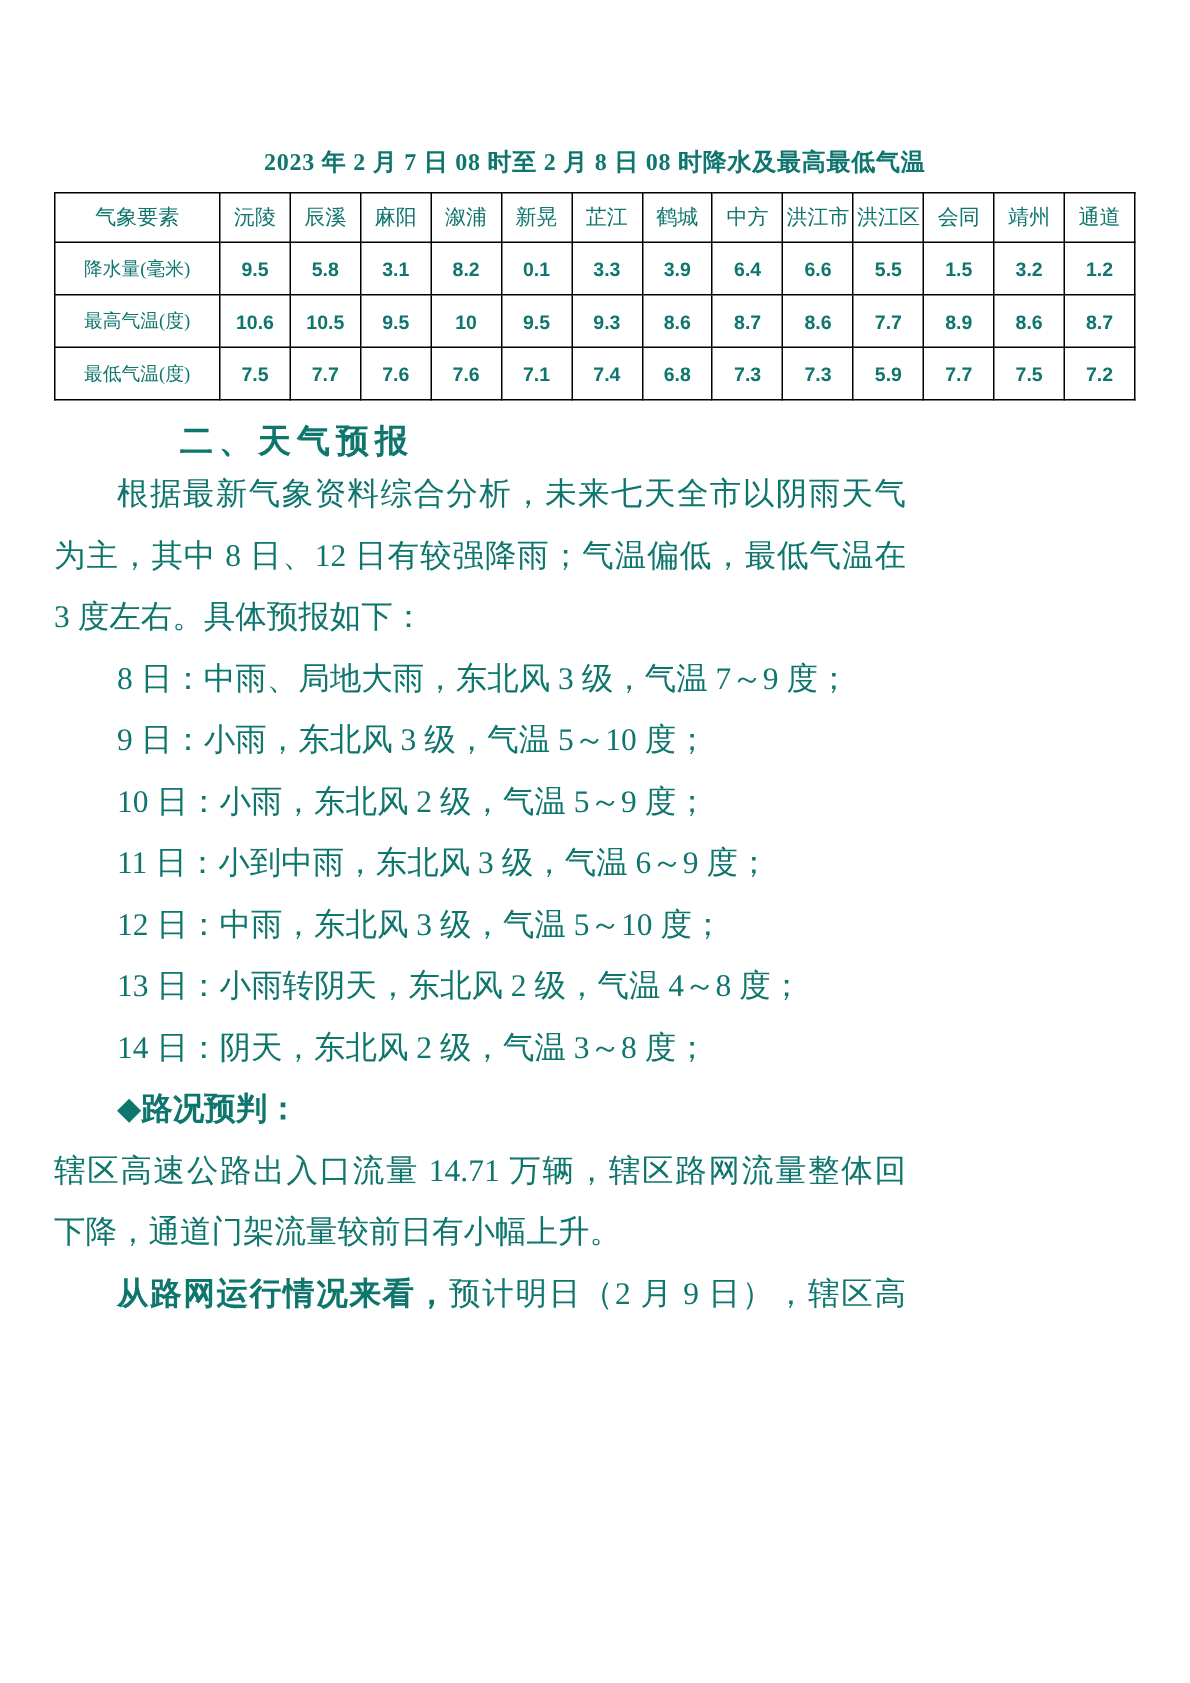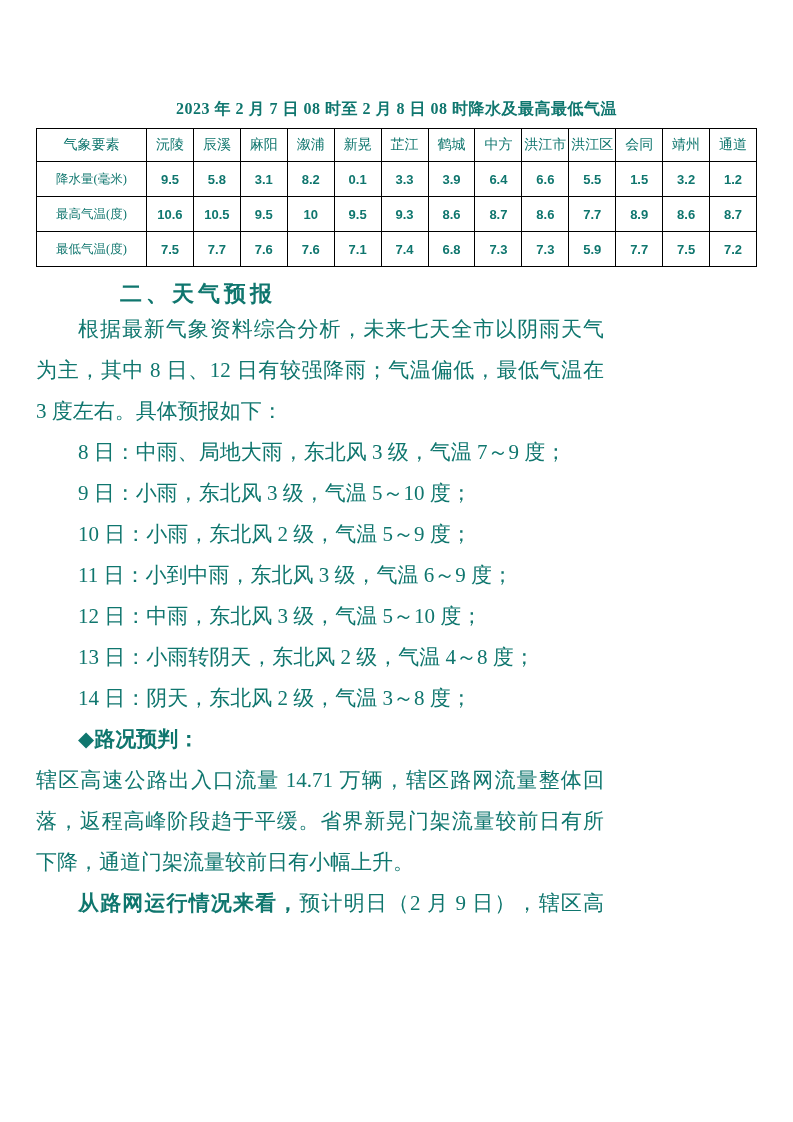--- a/index.html
+++ b/index.html
@@ -183,21 +183,20 @@
       <div class="line indent">11 日：小到中雨，东北风 3 级，气温 6～9 度；</div>
       <div class="line indent">12 日：中雨，东北风 3 级，气温 5～10 度；</div>
       <div class="line indent">13 日：小雨转阴天，东北风 2 级，气温 4～8 度；</div>
       <div class="line indent">14 日：阴天，东北风 2 级，气温 3～8 度；</div>
     </div>
 
     <div class="line indent bold">◆路况预判：</div>
 
     <div>
       <div class="line fill">辖区高速公路出入口流量 14.71 万辆，辖区路网流量整体回</div>
-      <div class="line fill">落，返程高峰阶段趋于平缓。省界新晃门架流量较前日有所</div>
       <div class="line">下降，通道门架流量较前日有小幅上升。</div>
     </div>
 
     <div>
       <div class="line indent fill"><span class="bold">从路网运行情况来看，</span><span>预计明日（2 月 9 日），辖区高</span></div>
     </div>
 
   </div>
 </div>
 

